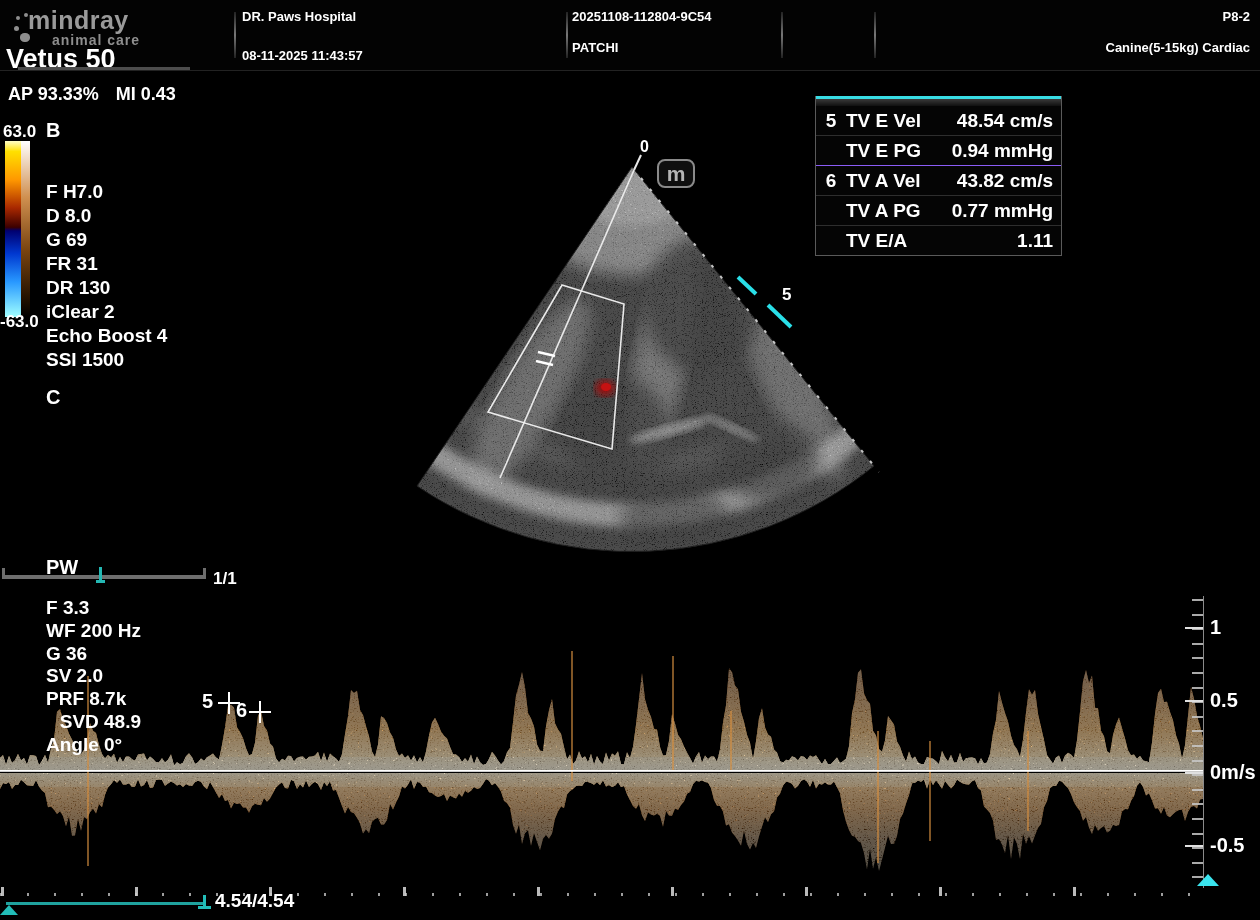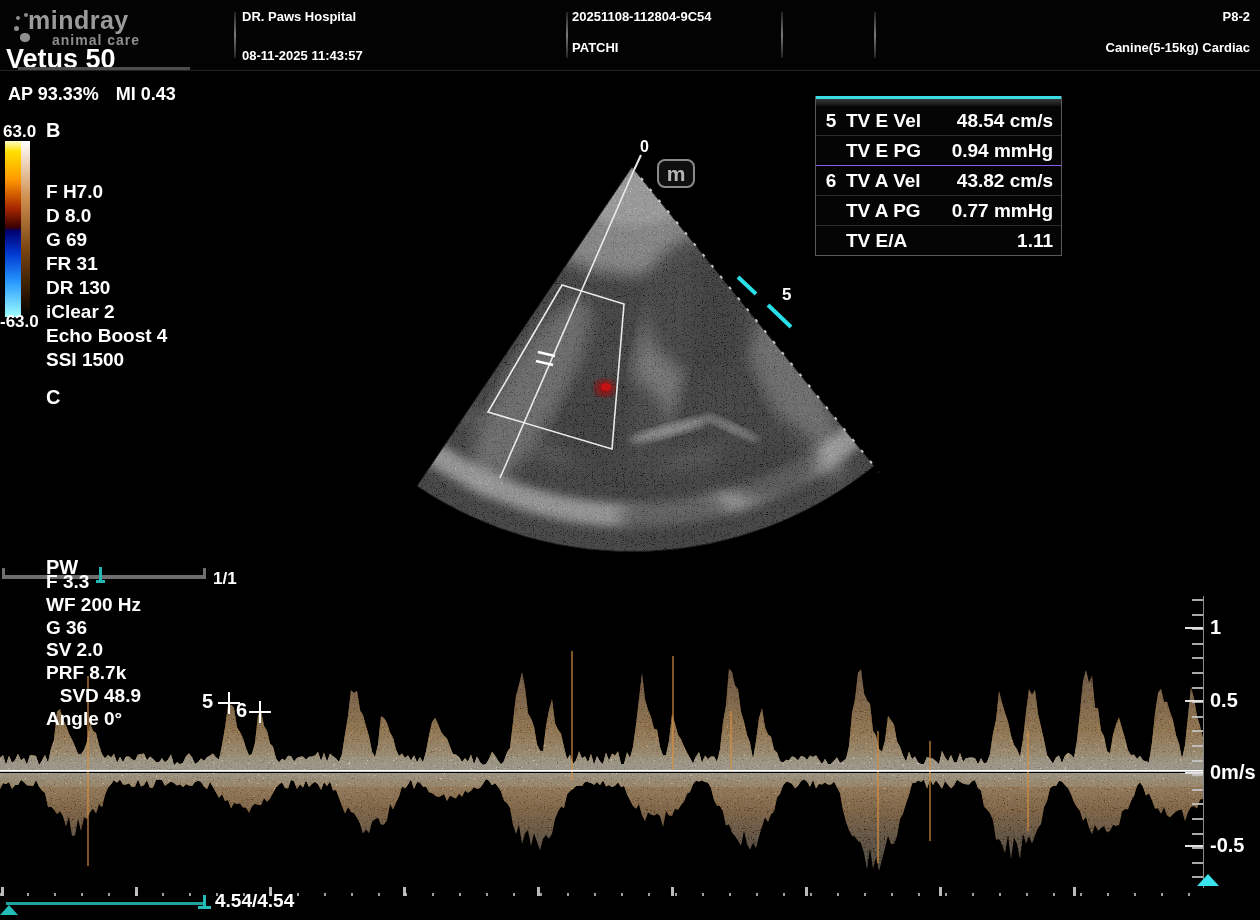--- a/index.html
+++ b/index.html
@@ -117,21 +117,21 @@
     <div class="param">Echo Boost 4</div>
     <div class="param">SSI 1500</div>
   </div>
 
   <div class="abs sec-title" style="left:46px;top:386px;">C</div>
 
   <div class="abs sec-title" style="left:46px;top:556px;">PW</div>
   <div id="pw-slider" class="abs"></div>
   <div id="pw-slider-thumb" class="abs"></div>
   <div class="abs" style="left:213px;top:569px;font-size:17px;">1/1</div>
-  <div class="abs" style="left:46px;top:571px;z-index:5;">
+  <div class="abs" style="left:46px;top:597px;z-index:5;">
     <div class="param" style="line-height:22.8px;">F 3.3</div>
     <div class="param" style="line-height:22.8px;">WF 200 Hz</div>
     <div class="param" style="line-height:22.8px;">G 36</div>
     <div class="param" style="line-height:22.8px;">SV 2.0</div>
     <div class="param" style="line-height:22.8px;">PRF 8.7k</div>
     <div class="param" style="line-height:22.8px;text-align:right;">SVD 48.9</div>
     <div class="param" style="line-height:22.8px;">Angle 0°</div>
   </div>
 
   <div id="results" class="abs">

